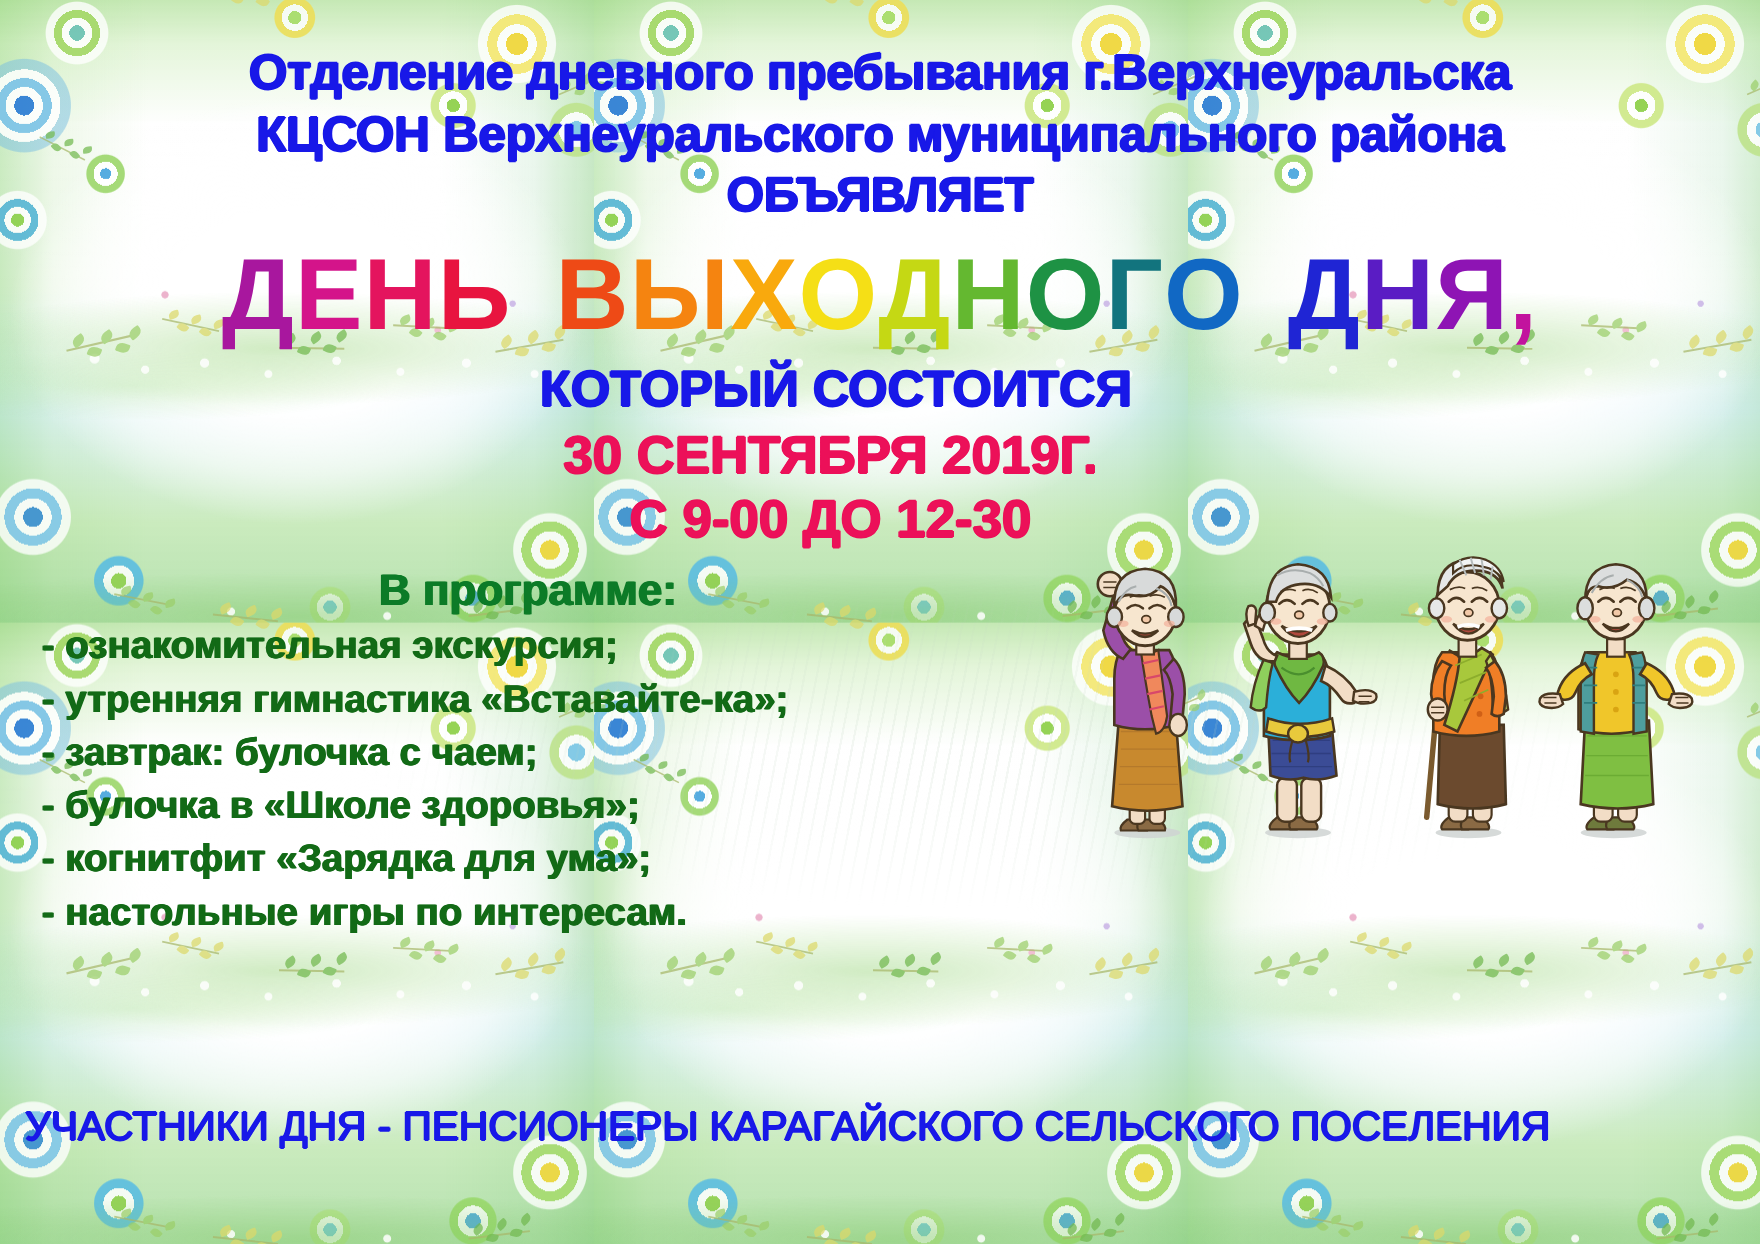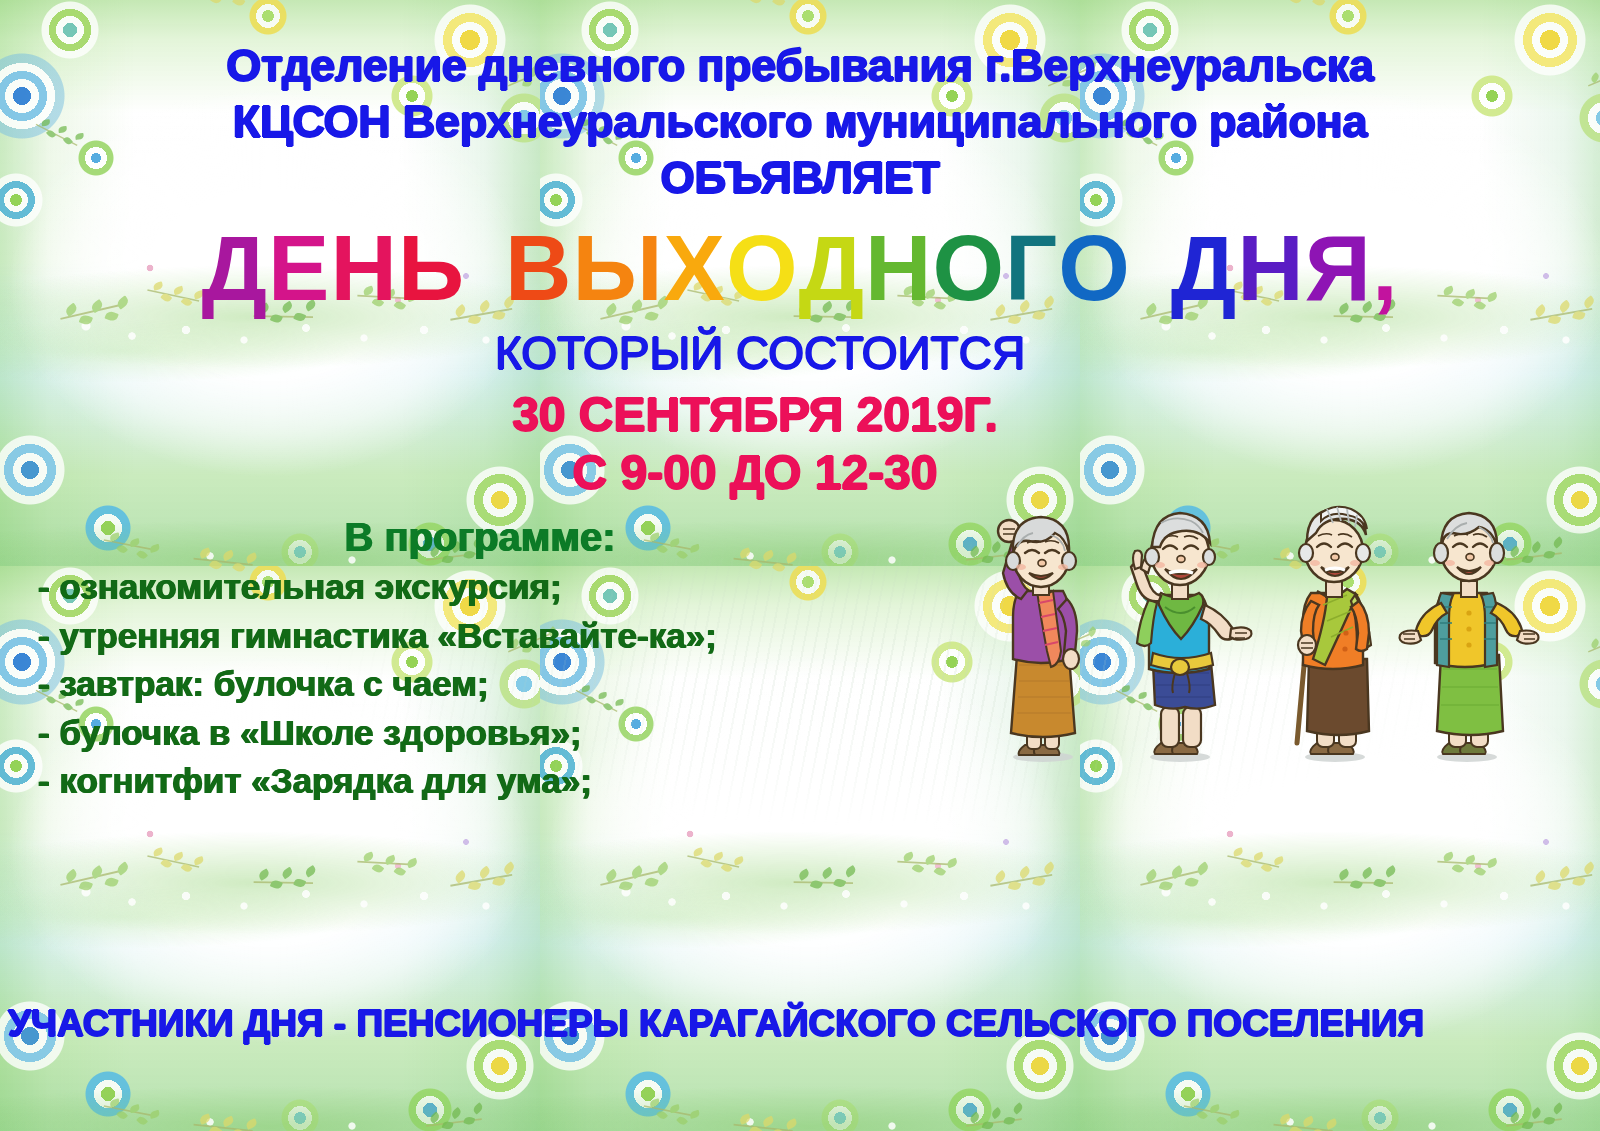--- a/index.html
+++ b/index.html
@@ -208,21 +208,21 @@
     position: absolute;
     left: 0;
     top: 326px;
     width: 1600px;
     text-align: center;
     padding-right: 80px;
     box-sizing: border-box;
   }
   .subtitle-line {
     color: #1818E8;
-    font-weight: normal;
+    font-weight: bold;
     font-size: 46px;
     line-height: 54px;
     white-space: nowrap;
     text-shadow: 1px 0 0 #1818E8, -1px 0 0 #1818E8, 0 1px 0 #1818E8, 0 -1px 0 #1818E8;
   }
 
   
   .datetime {
     position: absolute;
     left: 0;
@@ -283,21 +283,21 @@
   }
 
   
   .footer {
     position: absolute;
     left: 0;
     top: 1000px;
     width: 1432px;
     text-align: center;
     color: #1818E8;
-    font-weight: bold;
+    font-weight: normal;
     font-size: 37px;
     line-height: 48px;
     white-space: nowrap;
     text-shadow: 1px 0 0 #1818E8, -1px 0 0 #1818E8, 0 1px 0 #1818E8, 0 -1px 0 #1818E8;
   }
 
   
   .illustration {
     position: absolute;
     left: 975px;
@@ -831,20 +831,21 @@
     </div>
 
     <div class="program-heading">В программе:</div>
 
     <div class="program-list" id="program-list">
         <div class="program-item">- ознакомительная экскурсия;</div>
         <div class="program-item">- утренняя гимнастика «Вставайте-ка»;</div>
         <div class="program-item">- завтрак: булочка с чаем;</div>
         <div class="program-item">- булочка в «Школе здоровья»;</div>
         <div class="program-item">- когнитфит «Зарядка для ума»;</div>
+        <div class="program-item">- настольные игры по интересам.</div>
       </div>
 
     <div class="footer">УЧАСТНИКИ ДНЯ - ПЕНСИОНЕРЫ КАРАГАЙСКОГО СЕЛЬСКОГО ПОСЕЛЕНИЯ</div>
 
     <div class="illustration">
       <svg viewBox="0 0 570 268" xmlns="http://www.w3.org/2000/svg" aria-hidden="true">
         <defs>
           <g id="ground-shadow">
             <ellipse cx="0" cy="0" rx="30" ry="5" fill="#cfd3d2" opacity="0.85"></ellipse>
           </g>

